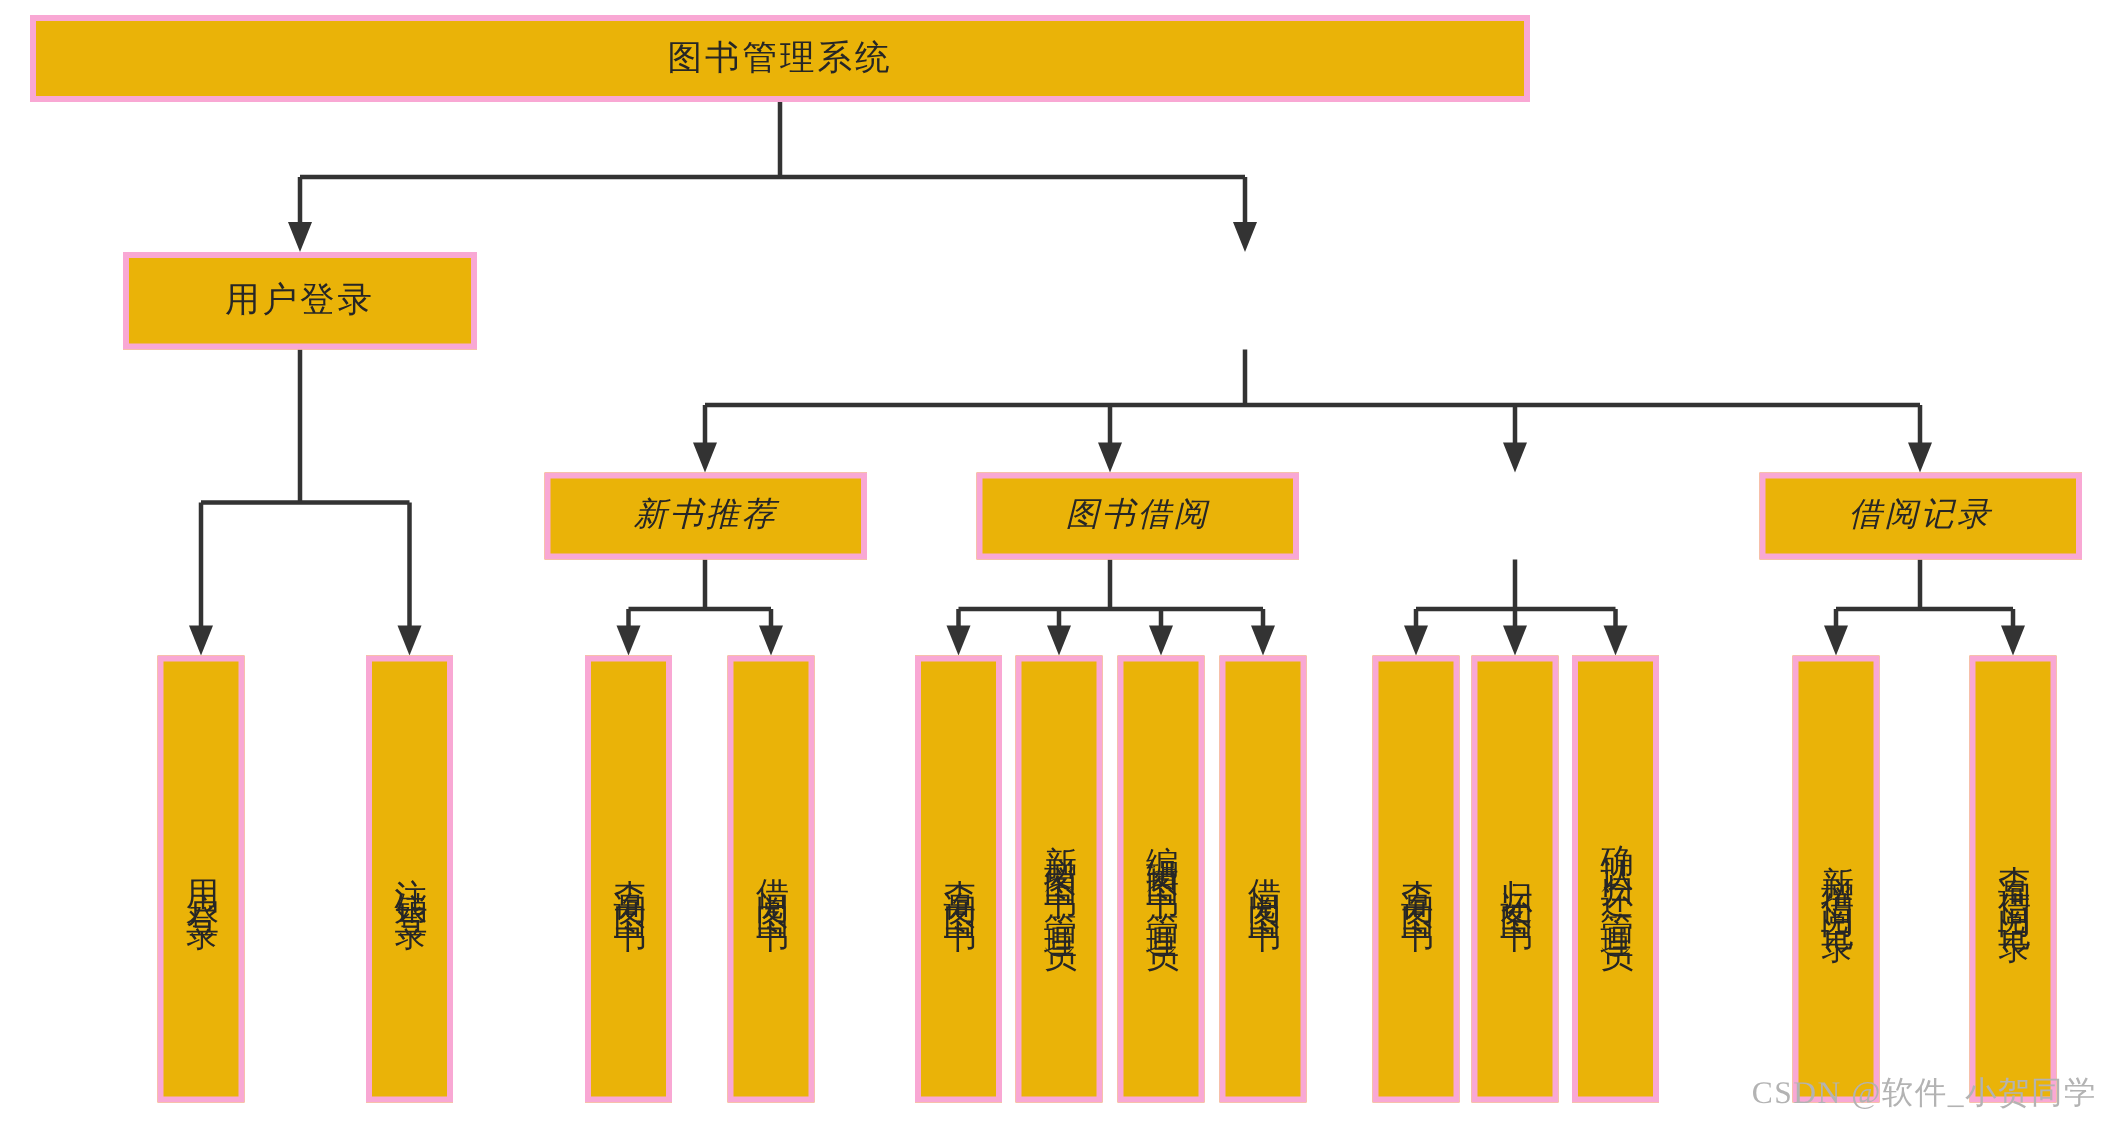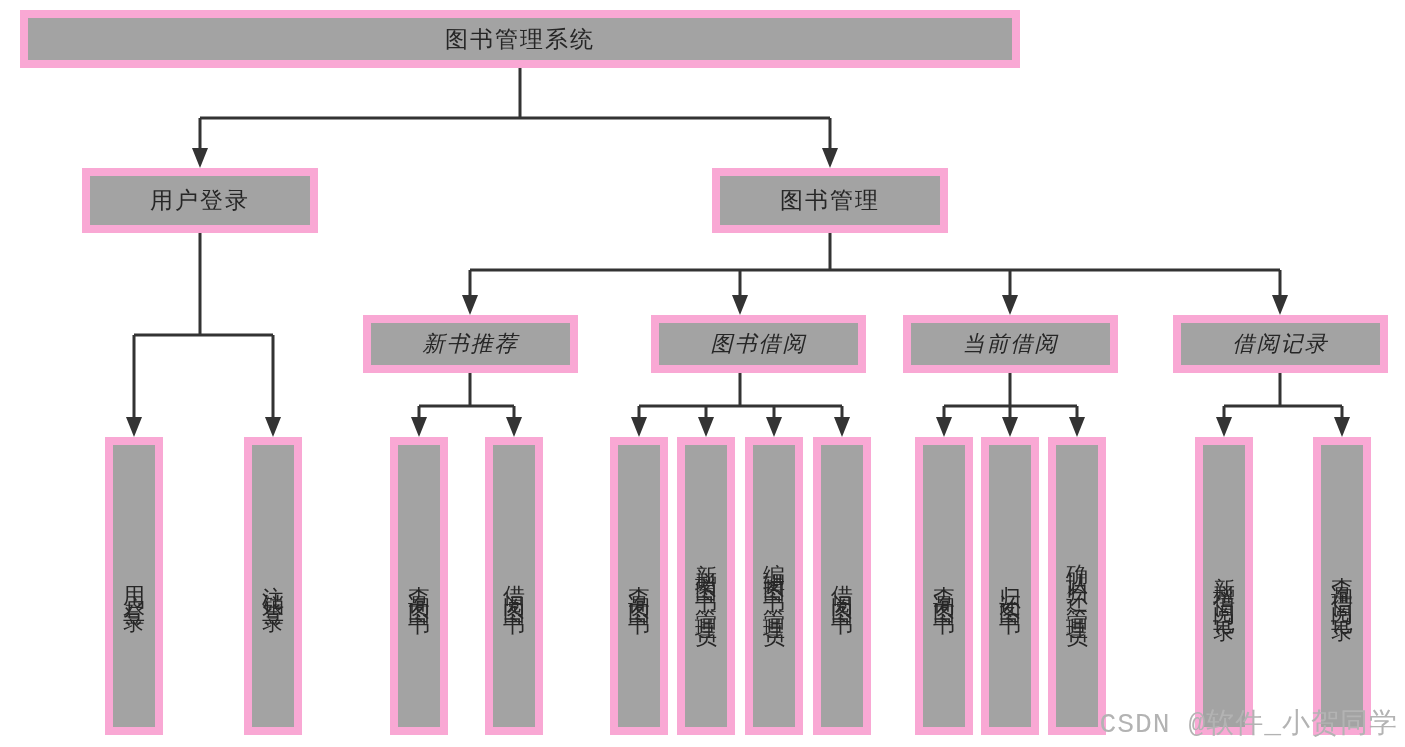--- a/index.html
+++ b/index.html
@@ -5,38 +5,38 @@
   html,body { margin:0; padding:0; background:#ffffff; }
   .stage {
     position:relative; width:1405px; height:747px;
     background:#ffffff; overflow:hidden;
     font-family:"DejaVu Sans", sans-serif;
     color:#262626;
   }
   .wires { position:absolute; left:0; top:0; width:1405px; height:747px; }
   .node {
     position:absolute; box-sizing:border-box;
-    border:8px solid #f9a8d4; background:#a3a3a3;
+    border:4px solid #f9a8d4; background:#eab308;
     display:flex; align-items:center; justify-content:center;
     font-size:22px; letter-spacing:2px; line-height:1;
     white-space:nowrap;
   }
   .root  { left:20px;  top:10px;  width:1000px; height:58px; font-size:23px; }
   .lvl1  { top:168px; width:236px; height:65px; font-size:23px; }
   .lvl2  { top:315px; width:215px; height:58px;font-style:italic; }
   .leaf {
     top:437px; width:58px; height:298px;
     writing-mode:vertical-rl; text-orientation:mixed;
     letter-spacing:9px; font-size:22px; line-height:1;
     white-space:normal;
   }
   .watermark {
     position:absolute; right:7px; bottom:5px;
-    font-size:28px; color:#b3b3b3; letter-spacing:1px;
-    font-family:Liberation Mono, monospace;
+    font-size:21px; color:#b3b3b3; letter-spacing:1px;
+    font-family:Liberation Serif, serif;
   }
 </style>
 </head>
 <body>
 
 <div class="stage">
 
   <svg class="wires" viewBox="0 0 1405 747" xmlns="http://www.w3.org/2000/svg">
     <g stroke="#333333" stroke-width="3" fill="none">
 
@@ -73,25 +73,23 @@
       <polygon points="1002,417 1018,417 1010,437"></polygon>
       <polygon points="1069,417 1085,417 1077,437"></polygon>
       <polygon points="1216,417 1232,417 1224,437"></polygon>
       <polygon points="1334,417 1350,417 1342,437"></polygon>
     </g>
   </svg>
 
   <div class="node root">图书管理系统</div>
 
   <div class="node lvl1" style="left:82px">用户登录</div>
-  <div class="node lvl1" style="left:712px">图书管理</div>
 
   <div class="node lvl2" style="left:363px">新书推荐</div>
   <div class="node lvl2" style="left:651px">图书借阅</div>
-  <div class="node lvl2" style="left:903px">当前借阅</div>
   <div class="node lvl2" style="left:1173px">借阅记录</div>
 
   <div class="node leaf" style="left:105px">用户登录</div>
   <div class="node leaf" style="left:244px">注销登录</div>
 
   <div class="node leaf" style="left:390px">查询图书</div>
   <div class="node leaf" style="left:485px">借阅图书</div>
 
   <div class="node leaf" style="left:610px">查询图书</div>
   <div class="node leaf" style="left:677px">新增图书（管理员）</div>

